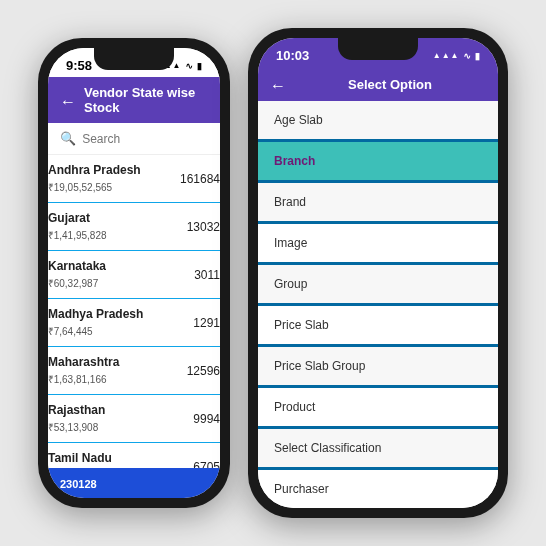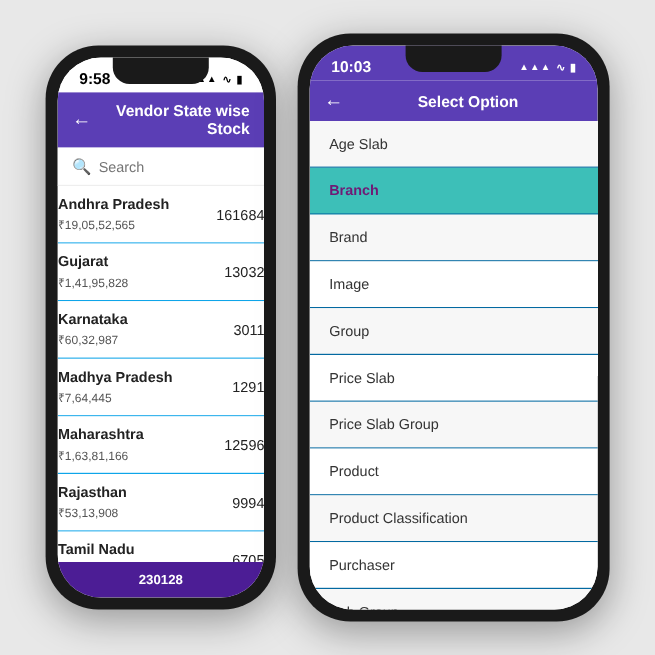--- a/index.html
+++ b/index.html
@@ -100,21 +100,21 @@
       color: #fff;
       font-size: 16px;
       cursor: pointer;
     }
 
     .header-bar .title {
       color: #fff;
       font-size: 13px;
       font-weight: 600;
       flex: 1;
-      text-align: right;
+      text-align: left;
     }
 
     
     .search-bar {
       display: flex;
       align-items: center;
       padding: 8px 12px;
       border-bottom: 1px solid #eee;
       gap: 6px;
       background: #fff;
@@ -162,23 +162,23 @@
     }
 
     .list-item .item-right {
       font-size: 12px;
       font-weight: 400;
       color: #222;
     }
 
     
     .footer-bar {
-      background: #4c1d95;
+      background: #1d4ed8;
       padding: 6px 12px;
-      text-align: center;
+      text-align: left;
     }
 
     .footer-bar .footer-total {
       font-size: 11px;
       font-weight: 700;
       color: #fff;
     }
 
     
     .phone-2 .status-bar {
@@ -196,21 +196,21 @@
 
     .options-list {
       overflow-y: auto;
       flex: 1;
       background: #f5f5f5;
     }
 
     .option-item {
       padding: 12px 16px;
       background: #fff;
-      border-bottom: 1px solid #0369a1;
+      border-bottom: 3px solid #0369a1;
       font-size: 12px;
       color: #333;
       cursor: pointer;
     }
 
     .option-item.selected {
       background: #3dbfb8;
       color: #701a75;
       font-weight: 600;
     }
@@ -336,19 +336,19 @@
 
       <div class="options-list" id="options-list">
       <div class="option-item alt-bg">Age Slab</div>
           <div class="option-item selected">Branch</div>
           <div class="option-item alt-bg">Brand</div>
           <div class="option-item">Image</div>
           <div class="option-item alt-bg">Group</div>
           <div class="option-item">Price Slab</div>
           <div class="option-item alt-bg">Price Slab Group</div>
           <div class="option-item">Product</div>
-          <div class="option-item alt-bg">Product Classification</div>
+          <div class="option-item alt-bg">Select Classification</div>
           <div class="option-item">Purchaser</div>
           <div class="option-item alt-bg">Sub Group</div>
         </div>
     </div>
   </div>
 </div>
 
 </body></html>

